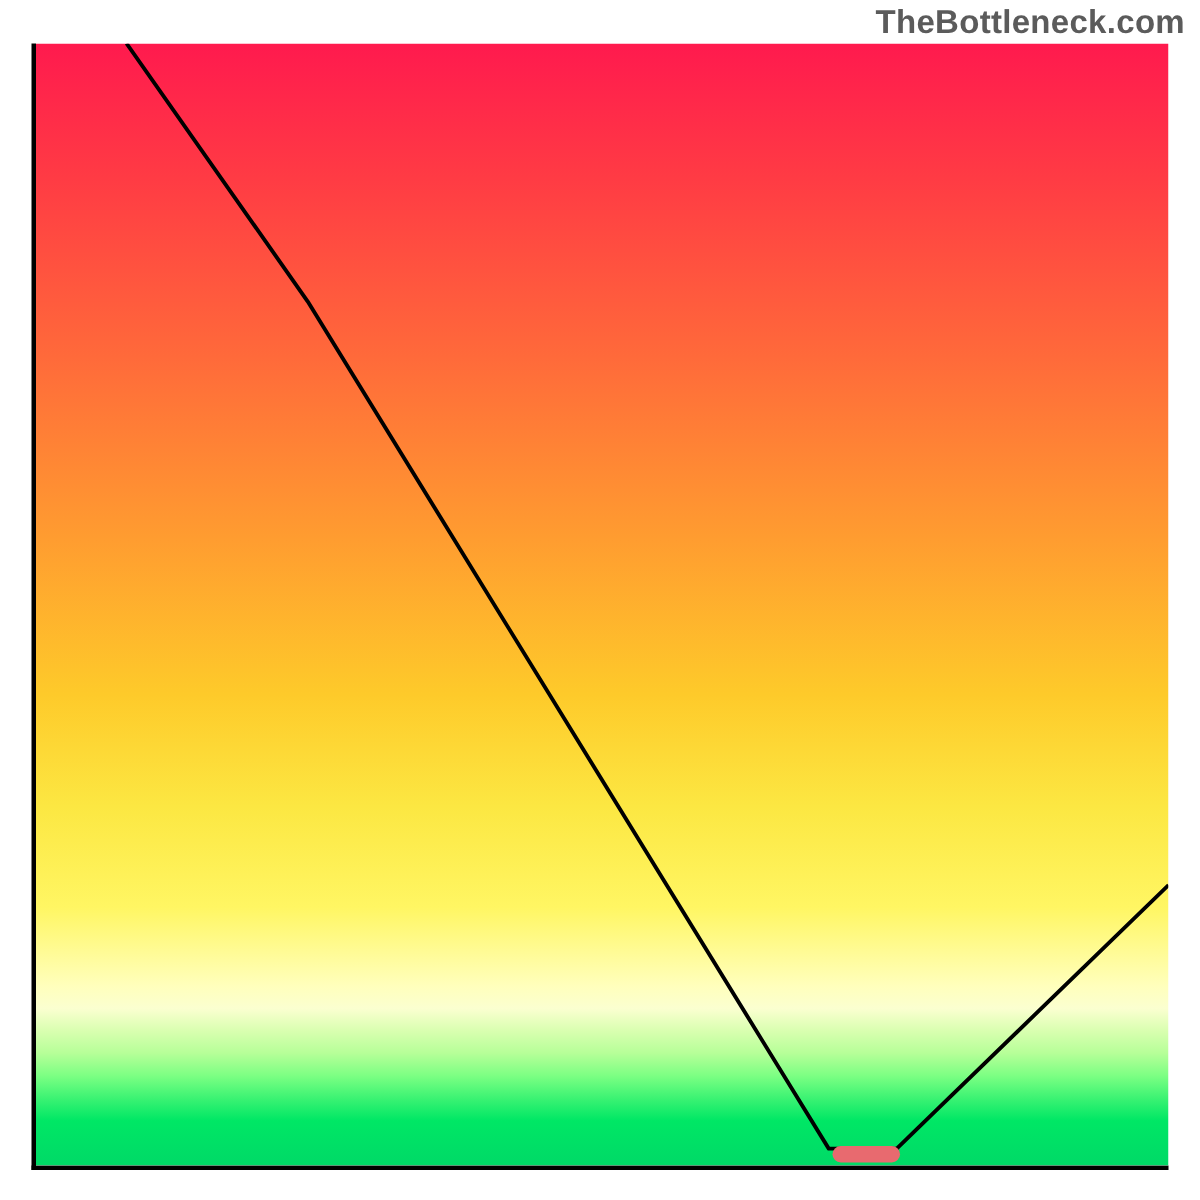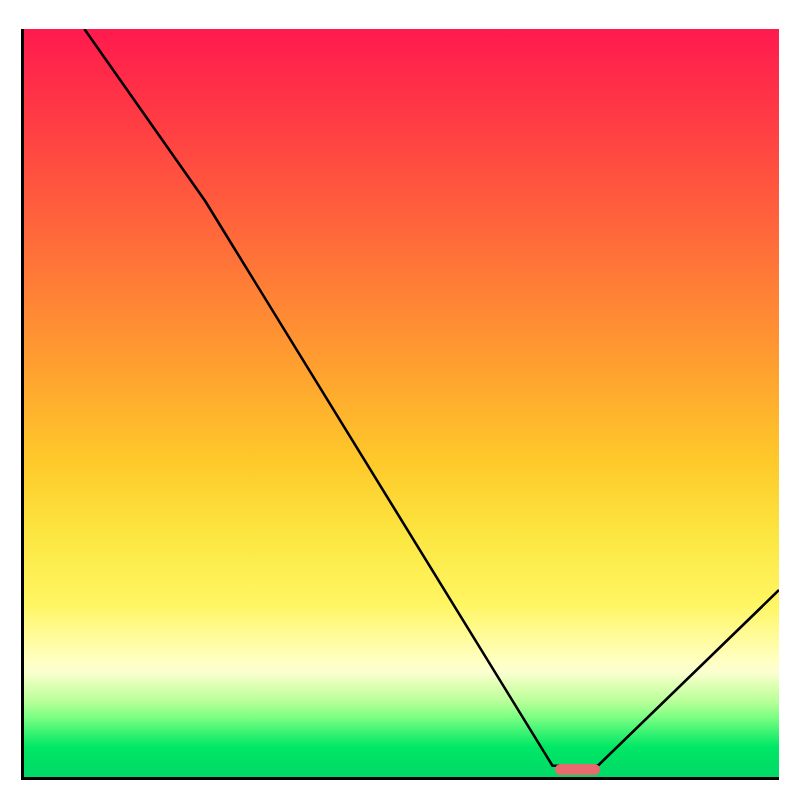--- a/index.html
+++ b/index.html
@@ -68,20 +68,21 @@
     height: 11px;
     border-radius: 6px;
     background: #e86a6f;
   }
 </style>
 </head>
 <body>
 
 <div class="frame">
 
+  <div class="watermark">TheBottleneck.com</div>
 
   <div class="plot">
     <div class="gradient-bg"></div>
 
     <svg class="curve" viewBox="0 0 758 751" preserveAspectRatio="none">
       <path d="M 60.6 0.0 L 181.9 172.7 L 530.6 739.7 L 576.1 739.7 L 758.0 563.3"></path>
     </svg>
 
     <div class="optimal-marker" style="left:530.6px;width:45.5px;top:734.7px;background:#e86a6f;"></div>
   </div>

